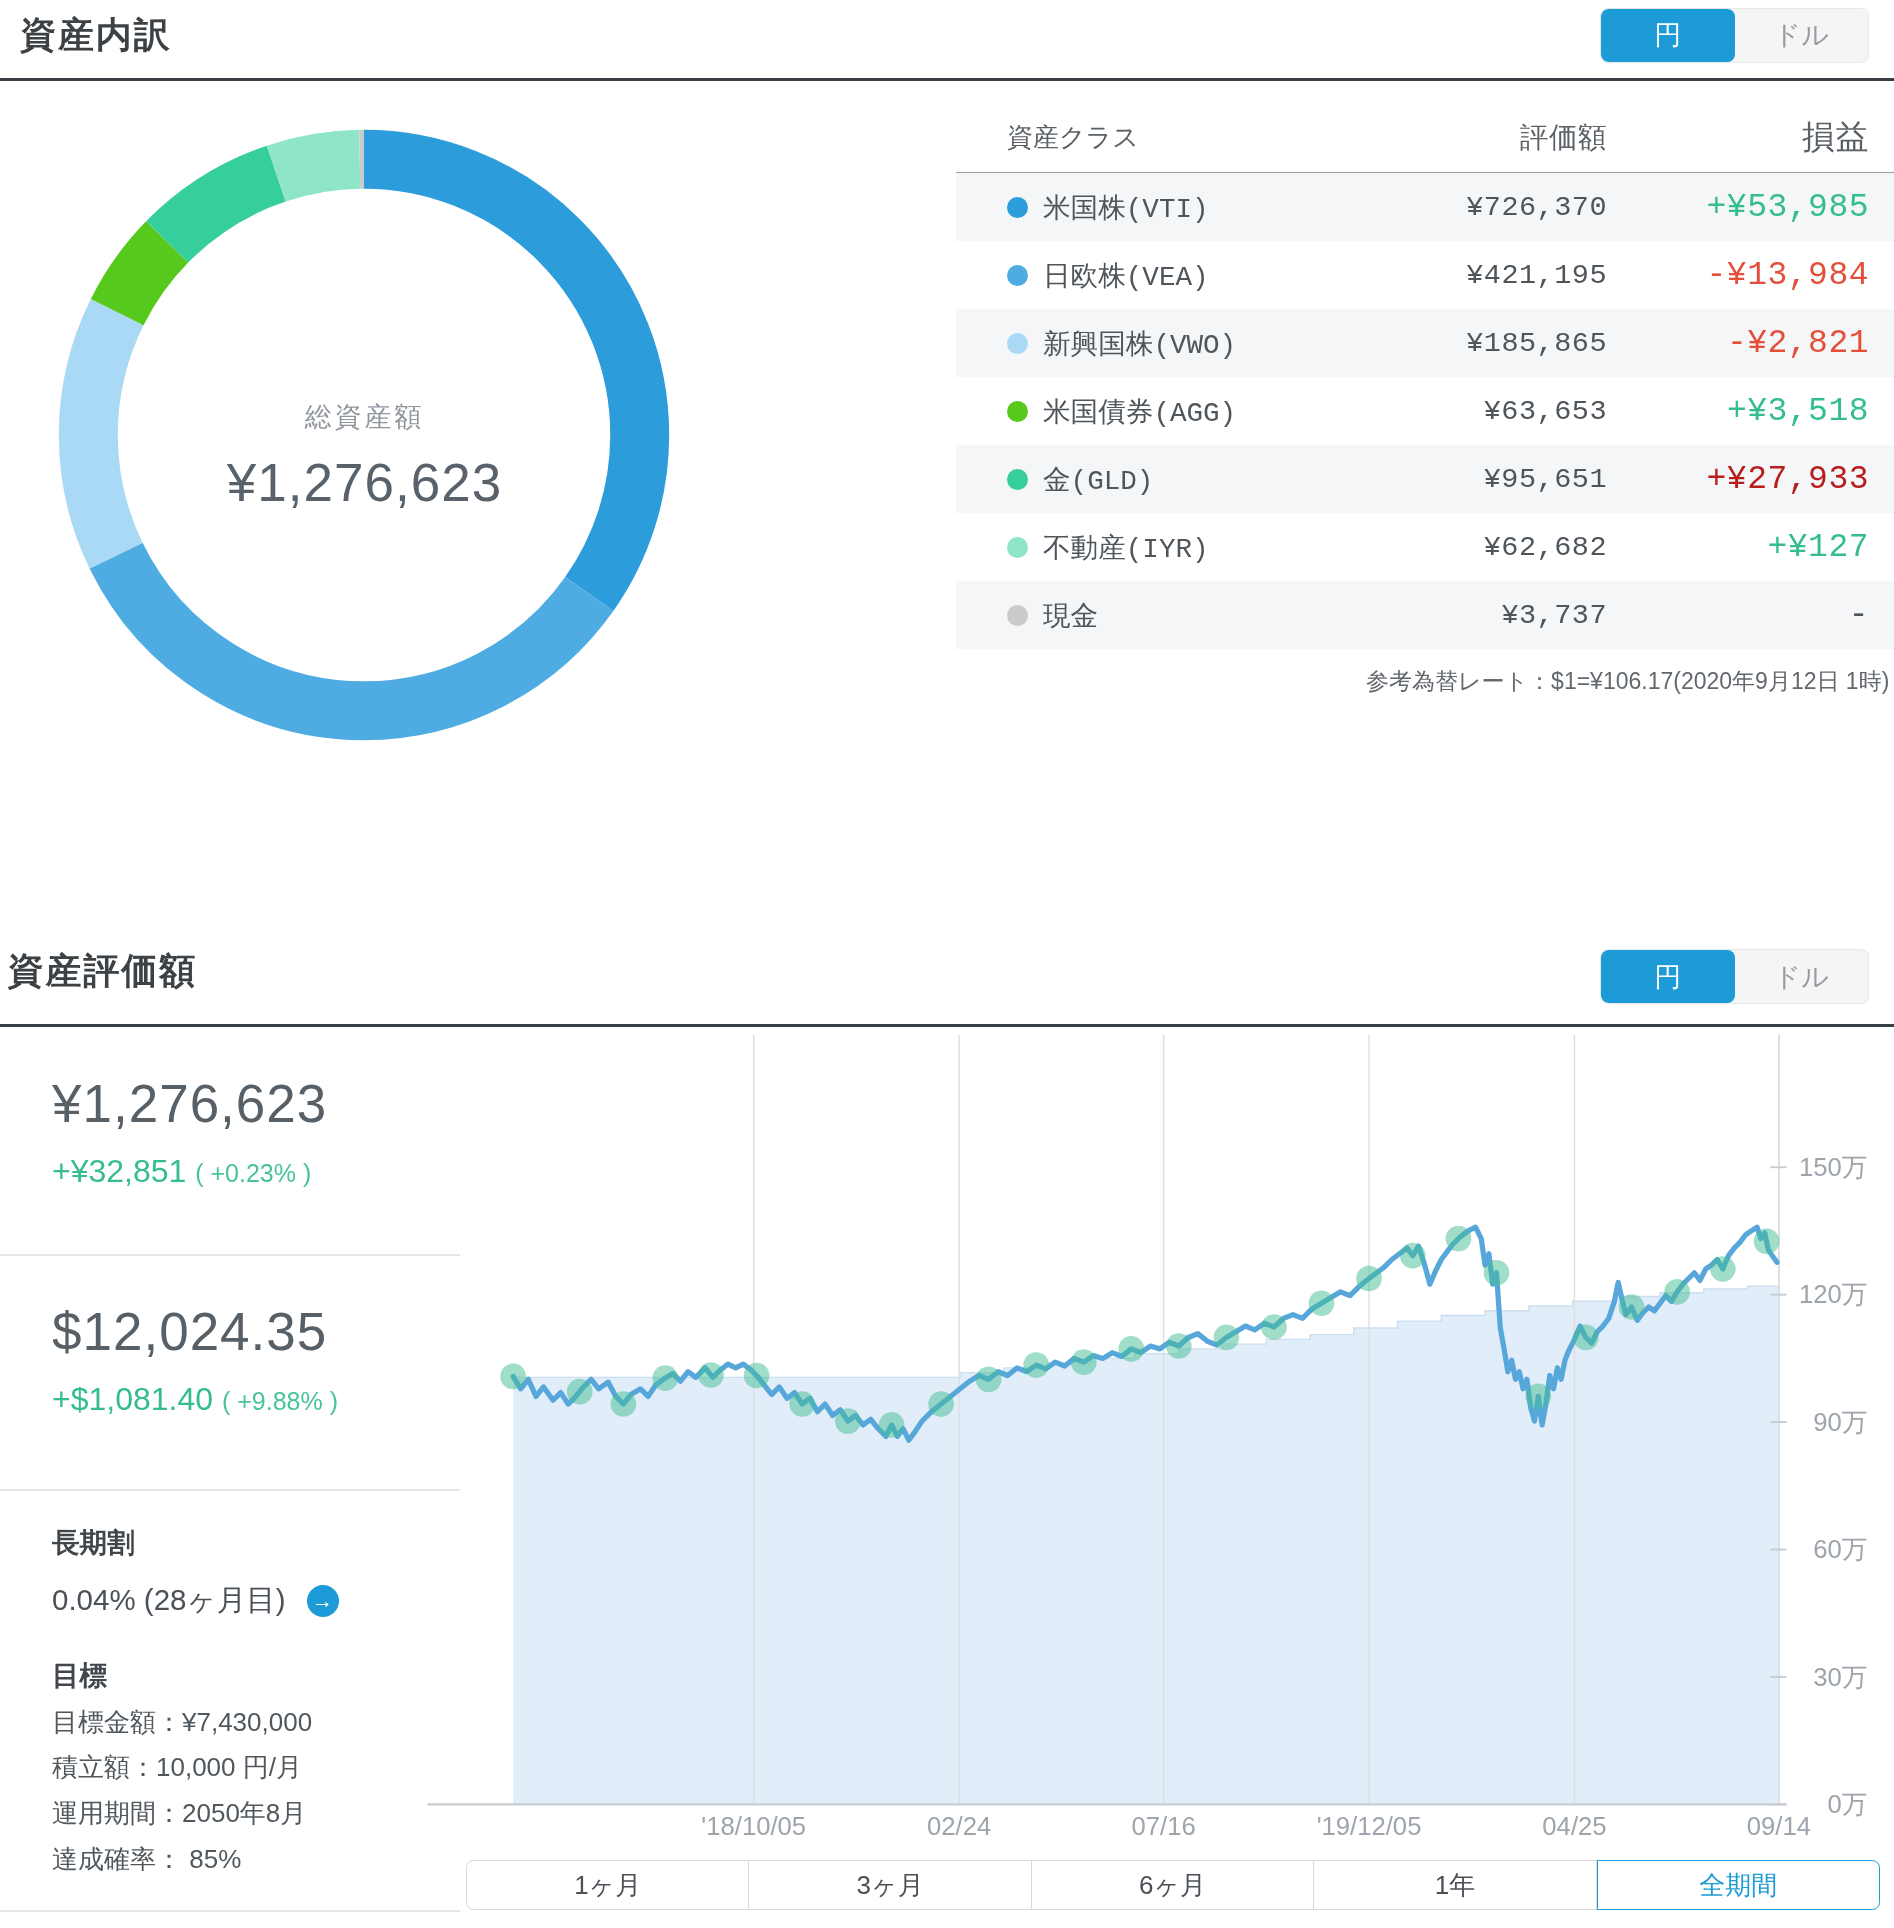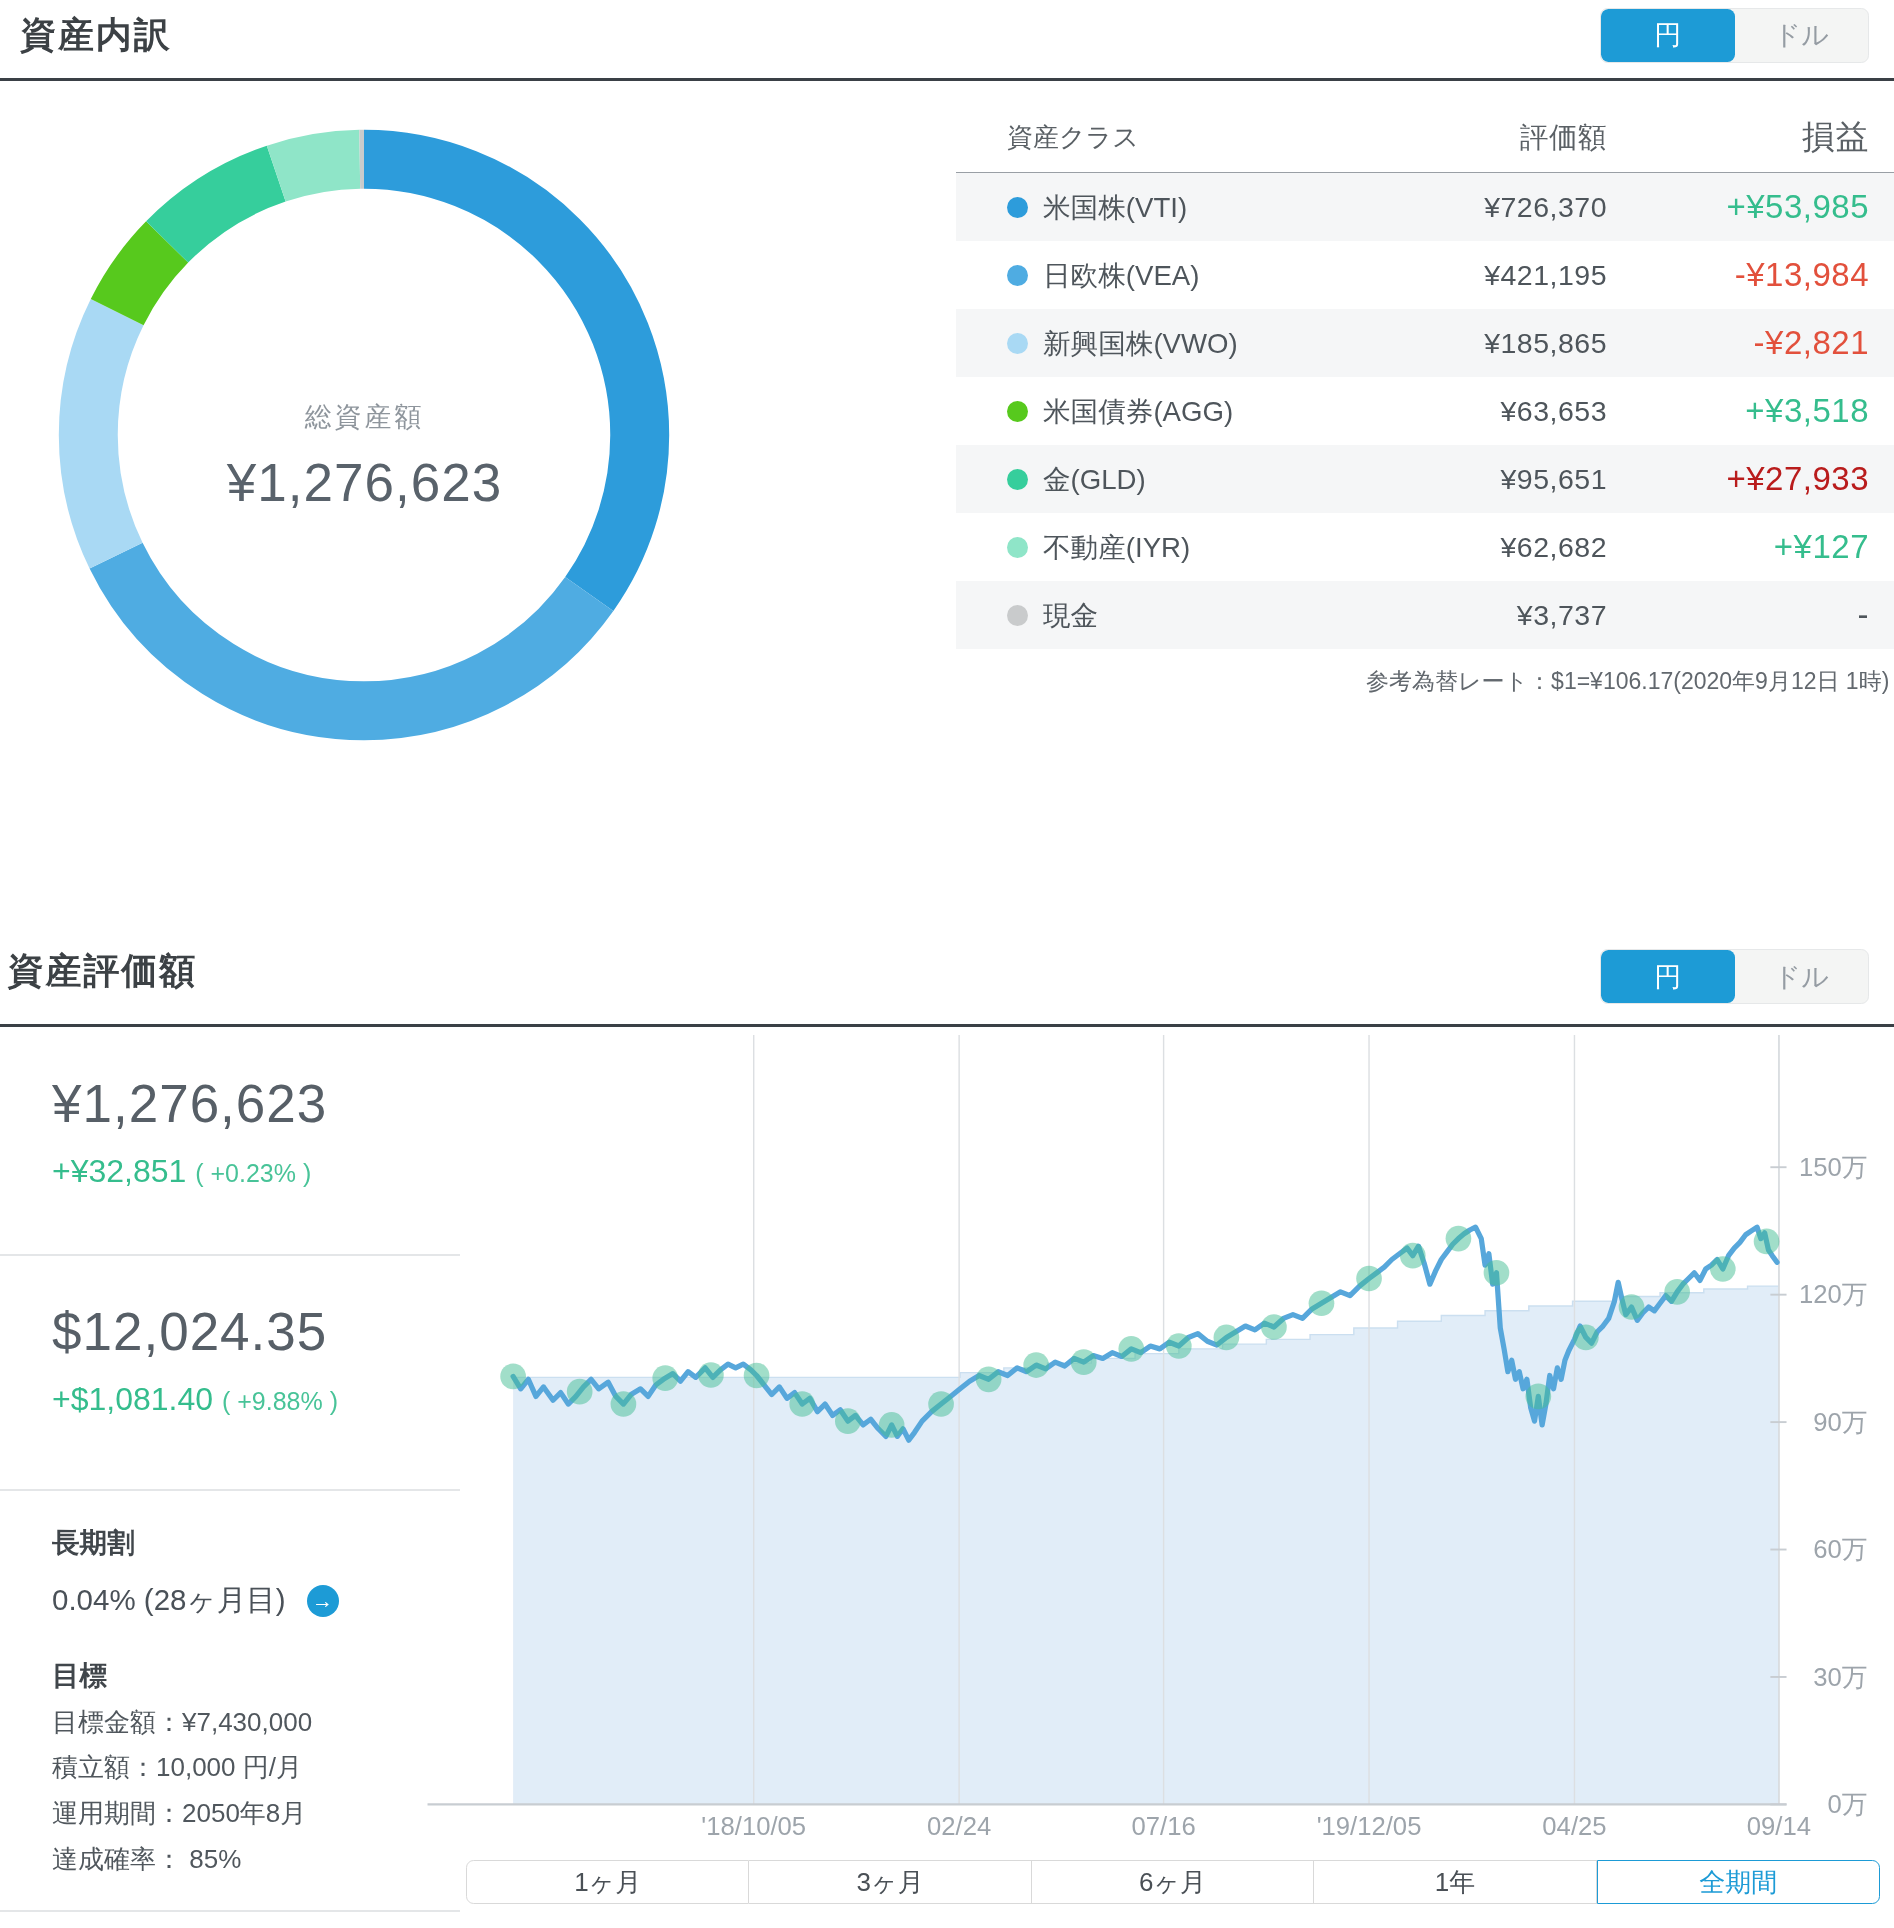--- a/index.html
+++ b/index.html
@@ -6,39 +6,39 @@
   body{font-family:"Liberation Sans","DejaVu Sans",sans-serif;color:#4A5158;}
   .page{position:relative;width:1895px;height:1929px;background:#fff;overflow:hidden;}
   .abs{position:absolute;}
   .section-title{font-size:36px;font-weight:bold;color:#3C4145;letter-spacing:1.9px;}
   .title-rule{height:2.9px;background:#3A4046;width:1895px;}
   
   .toggle{width:269px;height:55px;border-radius:7.6px;overflow:hidden;display:flex;background:#F4F5F4;border:1px solid #E6E8E9;box-sizing:border-box;}
   .toggle .opt{flex:1;display:flex;align-items:center;justify-content:center;font-size:27px;color:#959CA3;cursor:pointer;}
   .toggle .opt.active{background:#1D9BD6;color:#fff;border-radius:7.6px;}
   
-  .atable{width:939px;}
+  .atable{width:939px;font-family:Liberation Mono, monospace;}
   .arow{display:flex;align-items:center;height:68px;padding:0 26px 0 51px;box-sizing:border-box;font-size:27.6px;color:#4E555B;}
   .arow:nth-child(even){background:#F5F6F7;}
   .ahead{display:flex;align-items:center;height:70px;padding:0 26px 0 51px;box-sizing:border-box;font-size:26px;color:#5A6065;border-bottom:1.9px solid #999FA5;}
   .dot{width:21px;height:21px;border-radius:50%;margin-right:15px;flex:0 0 auto;}
   .c-label{flex:1;}
   .c-val{width:285px;text-align:right;font-size:28.5px;letter-spacing:0.5px;}
   .c-pl{width:262px;text-align:right;font-size:33px;letter-spacing:0.5px;}
   .note{font-size:23px;color:#62686E;}
   .big-num{font-size:53px;color:#575F67;letter-spacing:1px;}
   .gain{font-size:32px;color:#35BD8D;}
   .gain .pct{font-size:25px;opacity:.9;}
   .hdiv{height:1.9px;background:#E4E6E8;width:460px;}
   .subhead{font-size:27.6px;font-weight:bold;color:#40464B;}
   .lt-val{font-size:29.5px;color:#4A5158;}
   .goal-row{font-size:26px;color:#50575D;line-height:46px;}
   .arrow-btn{width:32px;height:32px;border-radius:50%;background:#1D9BD6;color:#fff;display:flex;align-items:center;justify-content:center;font-size:21px;cursor:pointer;}
   
-  .ranges{display:flex;width:1414px;height:44px;border-radius:18px;}
+  .ranges{display:flex;width:1414px;height:50px;border-radius:18px;}
   .rbtn{flex:1;display:flex;align-items:center;justify-content:center;font-size:26px;color:#4A5056;background:#fff;border:1px solid #D9D9D9;border-left:none;box-sizing:border-box;cursor:pointer;}
   .rbtn:first-child{border-left:1px solid #D9D9D9;border-radius:7.6px 0 0 7.6px;}
   .rbtn:last-child{border-radius:0 7.6px 7.6px 0;}
   .rbtn.selected{border:1.9px solid #1D9BD6;color:#1D9BD6;}
   .donut-center{width:495px;text-align:center;}
   .dc-label{font-size:27px;color:#8E959C;letter-spacing:2.9px;}
   .dc-value{font-size:53px;color:#59626B;letter-spacing:1px;}
   svg text{font-family:"Liberation Sans","DejaVu Sans",sans-serif;}
 </style>
 </head>

